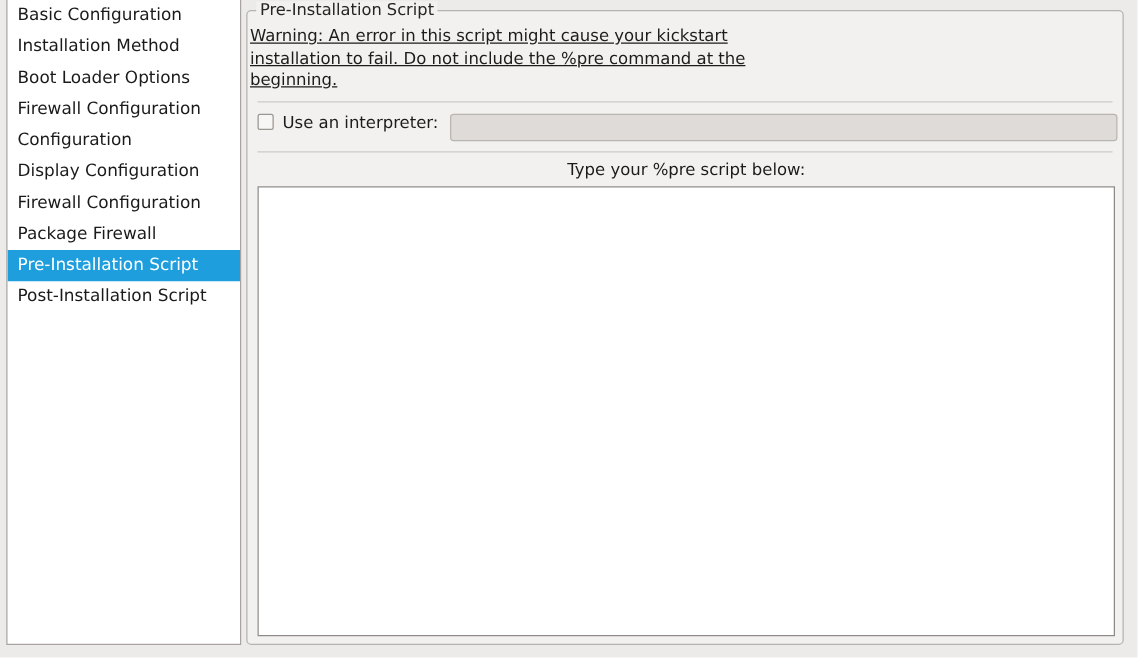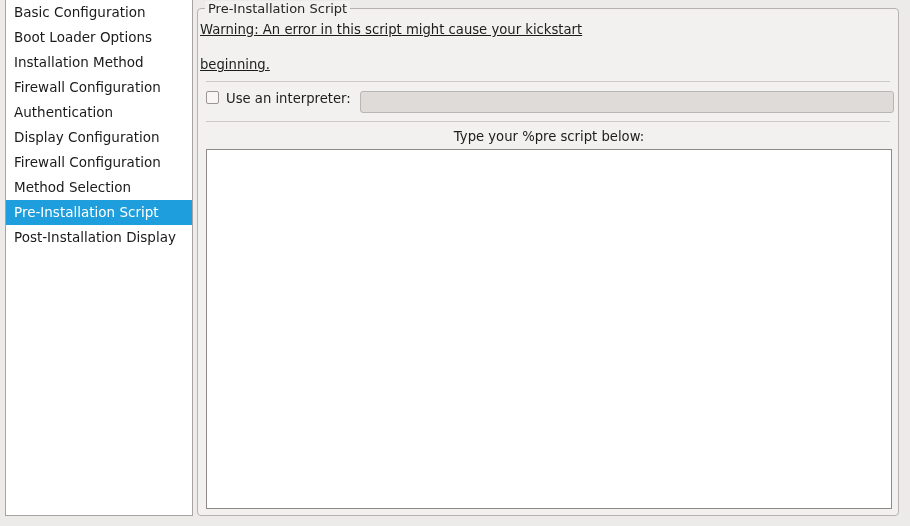--- a/index.html
+++ b/index.html
@@ -181,40 +181,41 @@
   }
 </style>
 </head>
 <body>
 
 <div id="app">
 
   <div class="sidebar">
     <div class="sidebar-inner">
       <div class="side-item">Basic Configuration</div>
+      <div class="side-item">Installation Method</div>
       <div class="side-item">Boot Loader Options</div>
-      <div class="side-item">Installation Method</div>
       <div class="side-item">Firewall Configuration</div>
-      <div class="side-item">Authentication</div>
+      <div class="side-item">Configuration</div>
       <div class="side-item">Display Configuration</div>
       <div class="side-item">Firewall Configuration</div>
-      <div class="side-item">Method Selection</div>
+      <div class="side-item">Package Firewall</div>
       <div class="side-item selected">Pre-Installation Script</div>
-      <div class="side-item">Post-Installation Display</div>
+      <div class="side-item">Post-Installation Script</div>
     </div>
   </div>
 
   <div class="groupbox">
     <div class="groupbox-title">Pre-Installation Script</div>
 
     <div class="gb-content">
 
       <div class="warning">
         <span class="ind">Warning: An error in this script might cause your kickstart</span>
         <br>
+        <span>installation to fail. Do not include the %pre command at the</span>
         <br>
         <span>beginning.</span>
       </div>
 
       <div class="hsep one"></div>
 
       <div class="interp-row">
         <div class="checkbox"></div>
         <div class="interp-label">Use an interpreter:</div>
         <input class="interp-input" type="text" disabled="" value="" style="">

